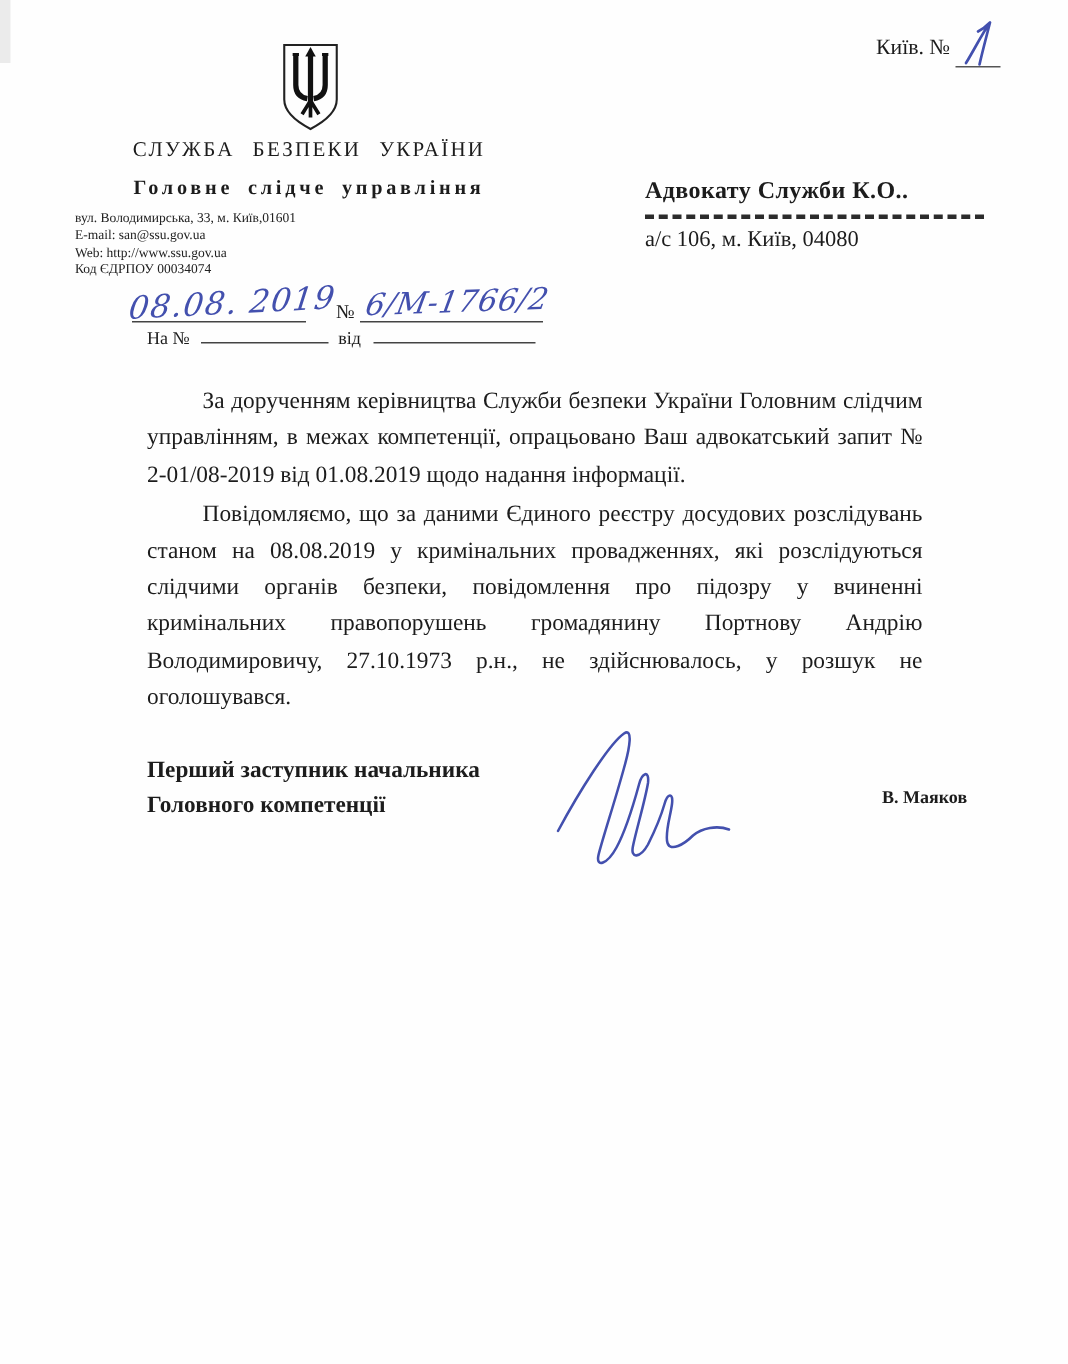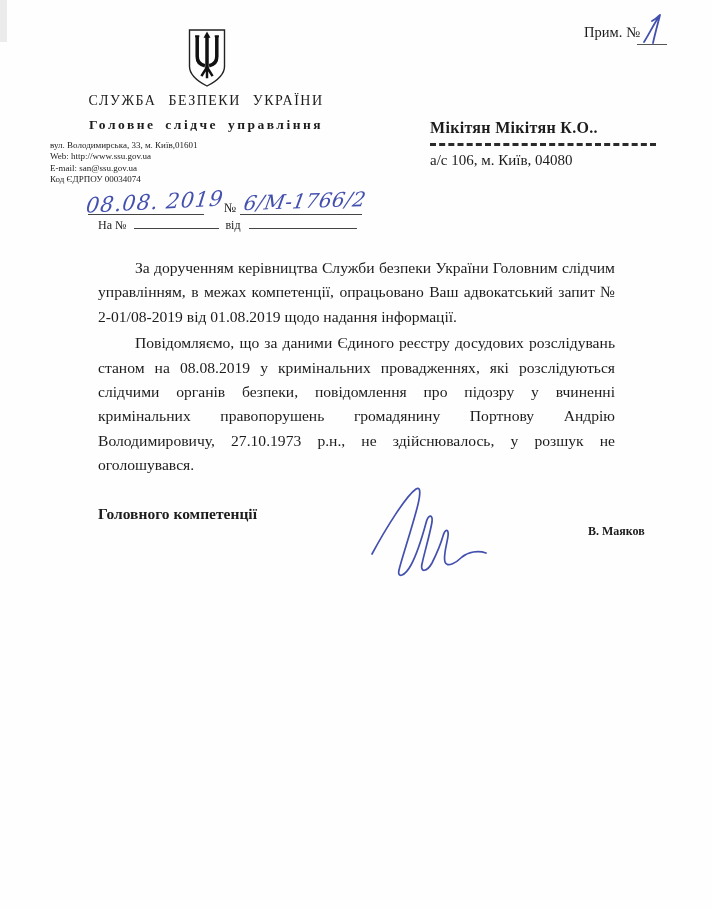--- a/index.html
+++ b/index.html
@@ -43,21 +43,21 @@
   .sig-svg{left:366px;top:484px;}
   .sig-name{left:588px;top:524px;font-size:12px;font-weight:bold;}
 </style>
 </head>
 <body>
 
 <div id="page">
 
   <div class="abs scan-edge"></div>
 
-  <span class="abs prim-label">Прим. №</span>
+  <span class="abs prim-label">Київ. №</span>
   <div class="abs prim-underline"></div>
   <div class="abs prim-one">
     <svg width="26" height="34" viewBox="0 0 26 34">
       <path d="M3,30 C8,22 14,10 19,3 C17,11 14,22 12,31 M19,3 C16,6 13,8 11,9" fill="none" stroke="#4350ae" stroke-width="1.8" stroke-linecap="round"></path>
     </svg>
   </div>
 
   <div class="abs emblem">
     <svg width="42" height="64" viewBox="0 0 60 88">
       <path d="M5,4 H55 V56 Q55,71 30,84 Q5,71 5,56 Z" fill="none" stroke="#222" stroke-width="2"></path>
@@ -67,45 +67,46 @@
       <path d="M30,6 L25,15 H35 Z" fill="#111"></path>
       <path d="M13,13 h6 M41,13 h6" stroke="#111" stroke-width="3"></path>
       <path d="M30,57 L22,70 M30,57 L38,70 M30,56 V73" fill="none" stroke="#111" stroke-width="3.5"></path>
     </svg>
   </div>
 
   <div class="abs department">Головне слідче управління</div>
   <div class="abs org-name">СЛУЖБА  БЕЗПЕКИ  УКРАЇНИ</div>
   <div class="abs address">
     <div>вул. Володимирська, 33, м. Київ,01601</div>
+    <div>E-mail:  san@ssu.gov.ua</div>
     <div>Web:  http://www.ssu.gov.ua</div>
-    <div>E-mail:  san@ssu.gov.ua</div>
     <div>Код ЄДРПОУ  00034074</div>
   </div>
 
   <span class="abs hand hw-date">08.08. 2019</span>
   <div class="abs date-underline"></div>
   <span class="abs no-symbol">№</span>
   <span class="abs hand hw-number">6/М-1766/2</span>
   <div class="abs num-underline"></div>
 
   <div class="abs na-row">
     <span>На №</span><span class="uline w85"></span><span>від</span><span class="uline w108"></span>
   </div>
 
-  <div class="abs recipient-name">Мікітян Мікітян К.О..</div>
+  <div class="abs recipient-name">Адвокату Служби К.О..</div>
   <div class="abs recipient-dashes"></div>
   <div class="abs recipient-address">а/с 106,  м. Київ, 04080</div>
 
   <div class="abs body-text">
     <p>За дорученням керівництва Служби безпеки України Головним слідчим управлінням, в межах компетенції, опрацьовано Ваш адвокатський запит № 2-01/08-2019 від 01.08.2019 щодо надання інформації.</p>
     <p>Повідомляємо, що за даними Єдиного реєстру досудових розслідувань станом на 08.08.2019 у кримінальних провадженнях, які розслідуються слідчими органів безпеки, повідомлення про підозру у вчиненні кримінальних правопорушень громадянину Портнову Андрію Володимировичу, 27.10.1973 р.н., не здійснювалось, у розшук не оголошувався.</p>
   </div>
 
   <div class="abs sig-title">
+    <div>Перший заступник начальника</div>
     <div>Головного компетенції</div>
   </div>
 
   <div class="abs sig-svg">
     <svg width="130" height="95" viewBox="0 0 130 95">
       <path d="M6,70 C20,44 40,12 50,5 C56,1 54,14 50,28 C44,50 36,74 33,86 C31,95 39,92 45,81 C51,70 57,50 60,39 C62,31 67,29 66,38 C64,50 58,70 56,80 C54,89 61,88 66,79 C70,71 75,59 77,52 C79,45 83,44 82,52 C81,60 77,72 79,78 C81,84 90,79 96,73 C102,68 112,66 120,69" fill="none" stroke="#4350ae" stroke-width="1.7" stroke-linecap="round"></path>
     </svg>
   </div>
 
   <div class="abs sig-name">В. Маяков</div>

